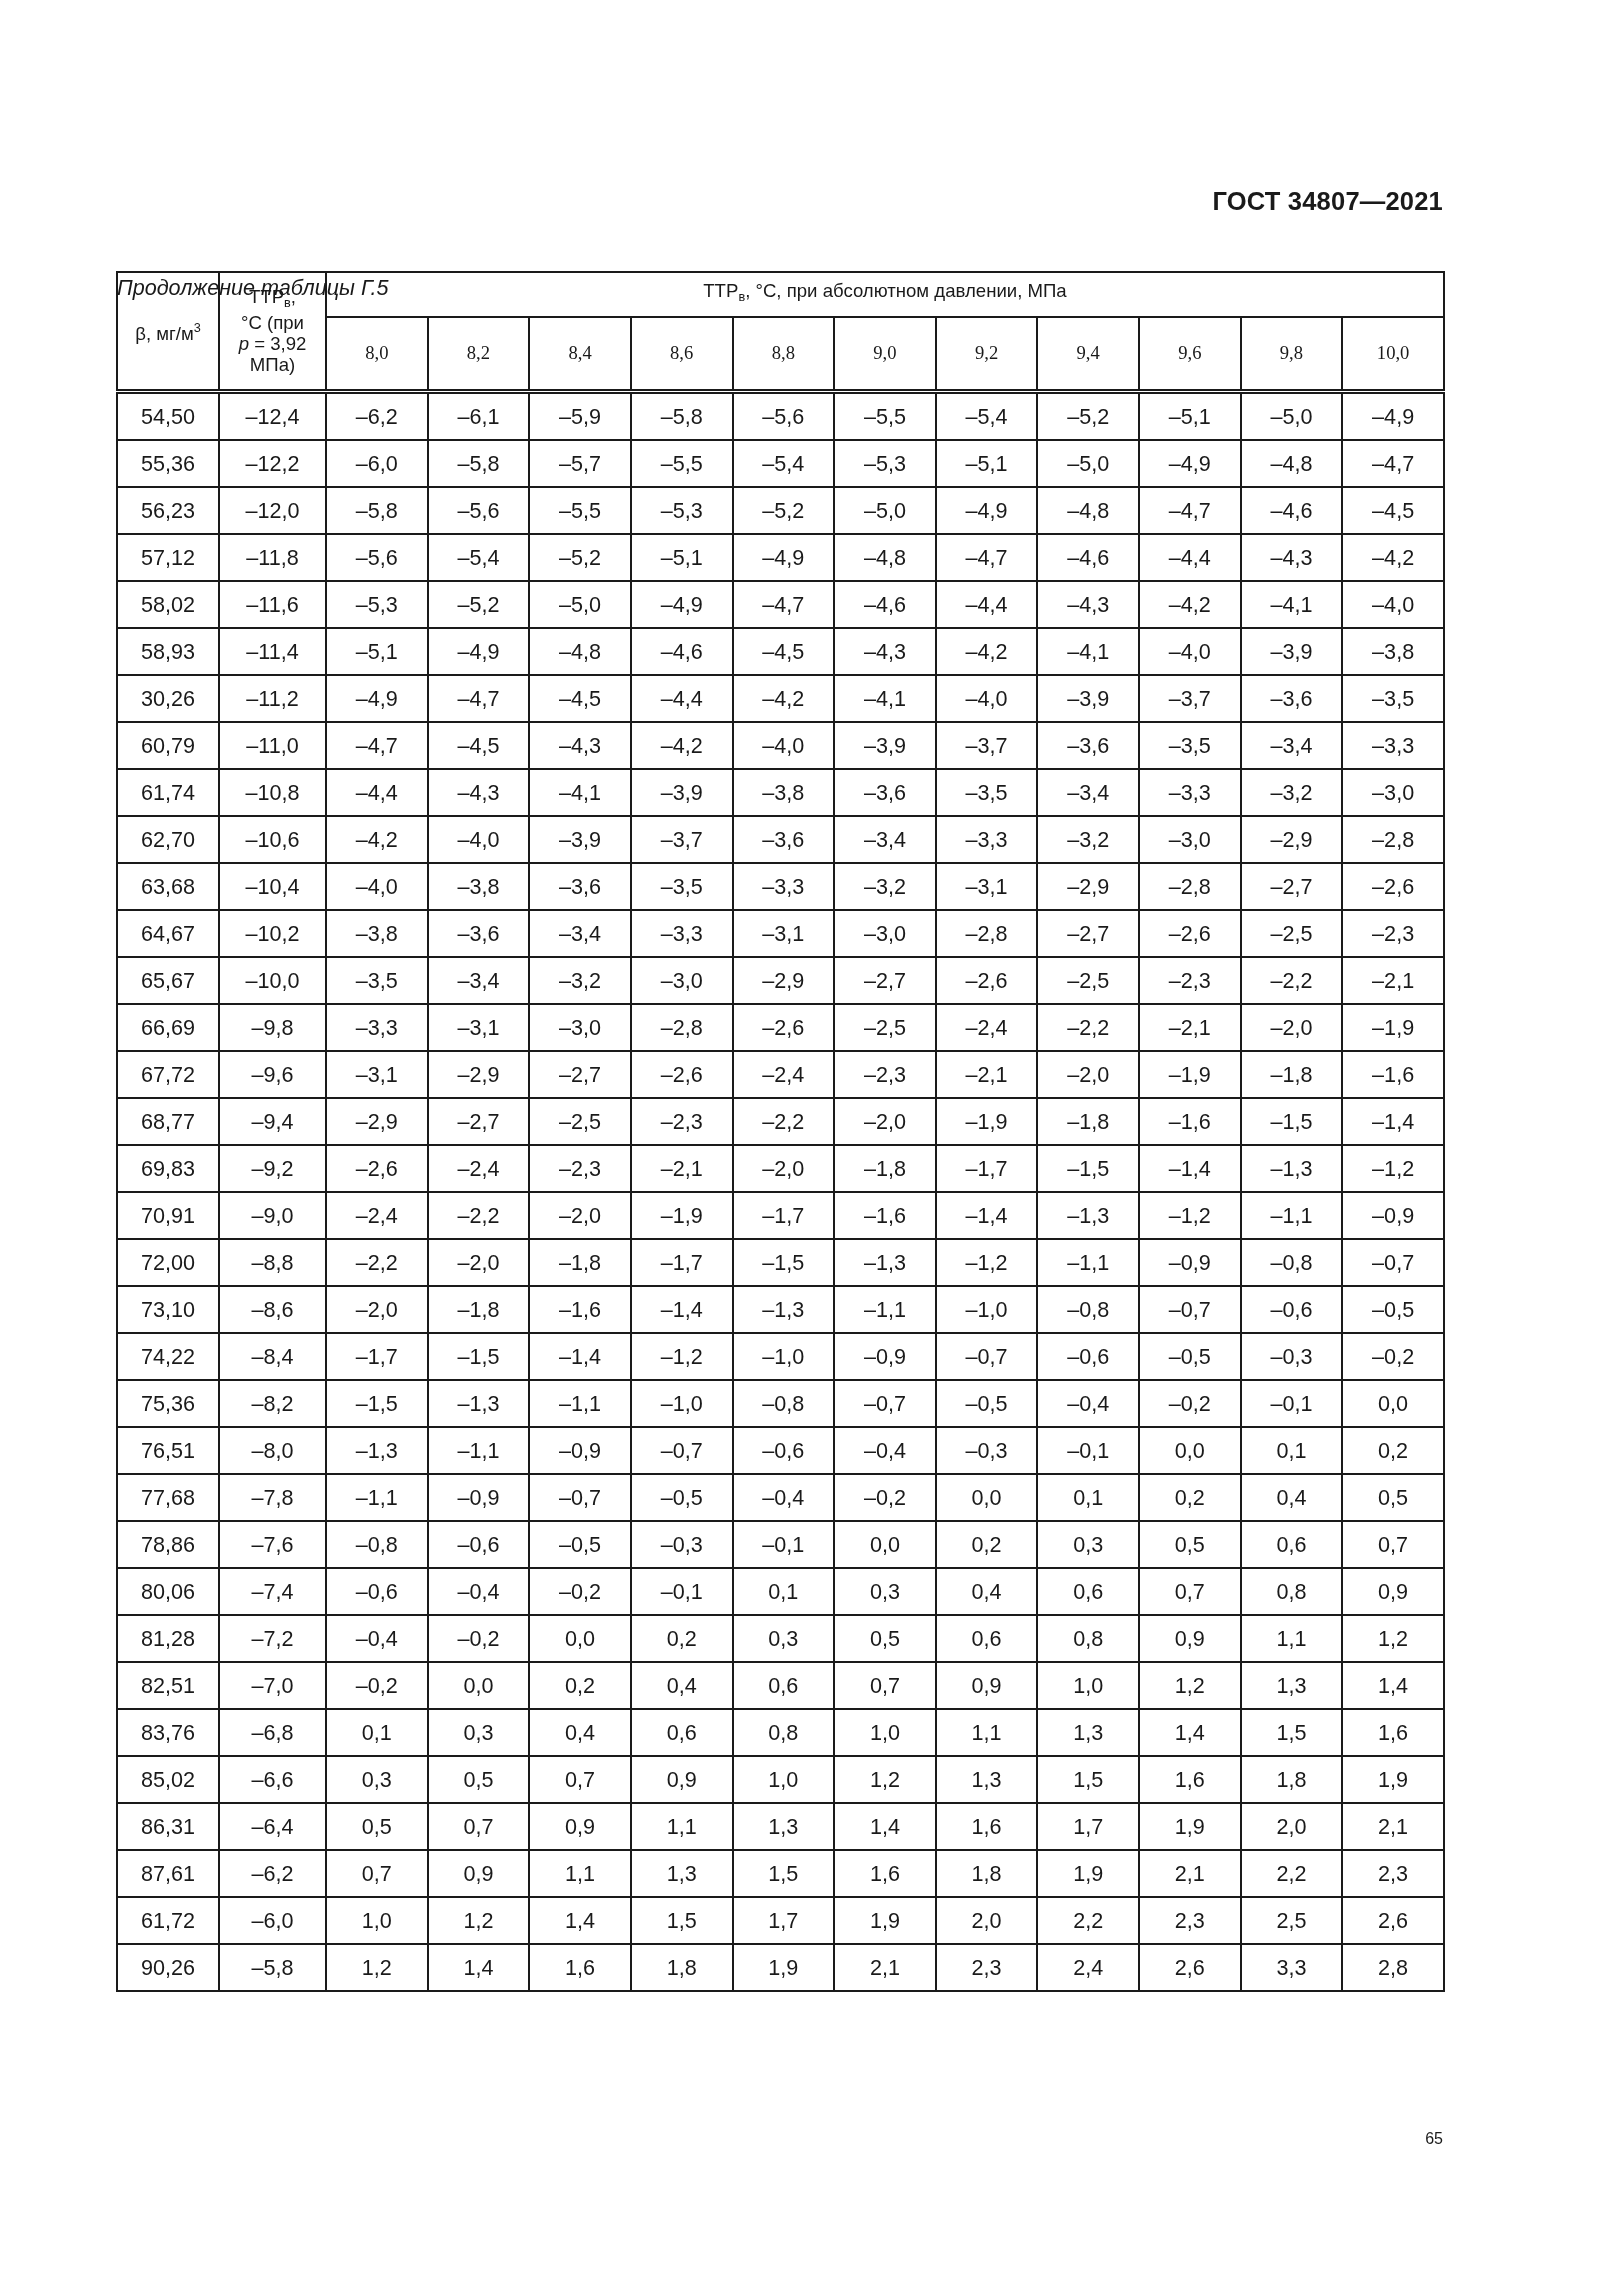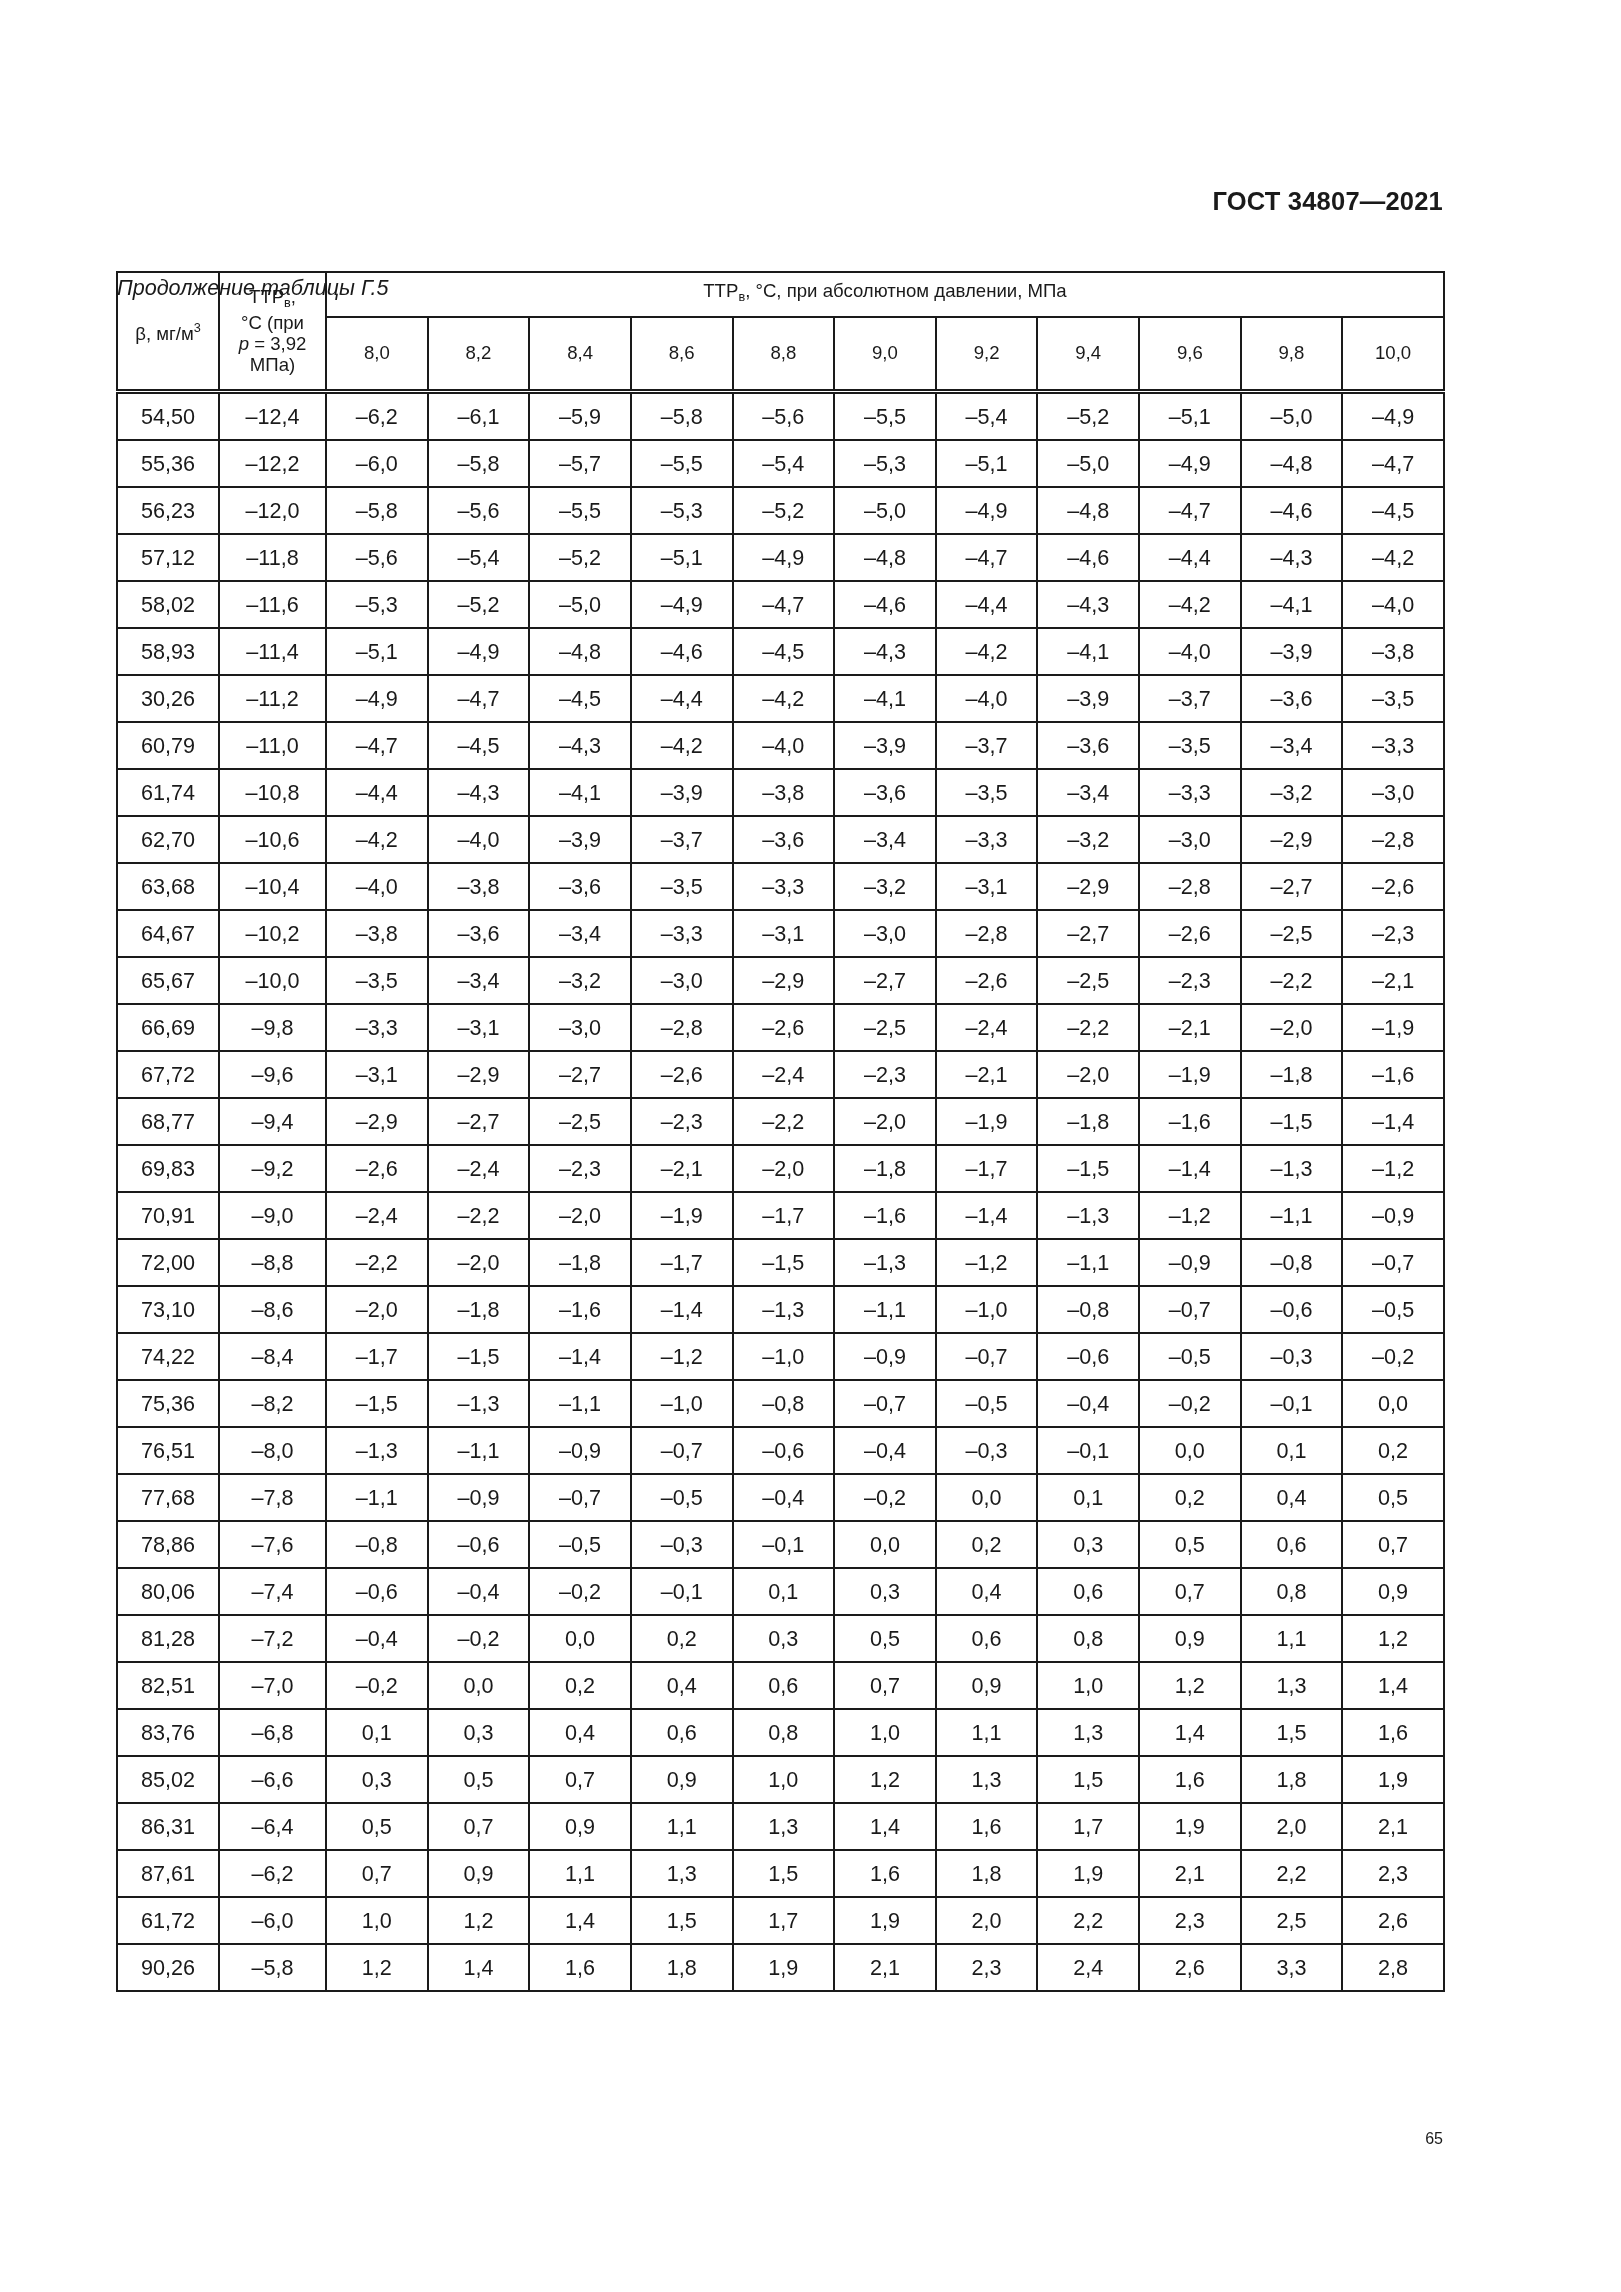--- a/index.html
+++ b/index.html
@@ -3,21 +3,21 @@
 <meta charset="utf-8">
 <style>
   html, body { margin: 0; padding: 0; background: #ffffff; }
   body { width: 1621px; height: 2293px; position: relative; font-family: "Liberation Sans", sans-serif; color: #1a1a1a; }
   .doc-code { position: absolute; right: 178px; top: 147px; font-weight: bold; font-size: 25.5px; letter-spacing: 0.2px; margin-top: 40px; }
   .caption { position: absolute; left: 117px; top: 227px; font-style: italic; font-size: 21.6px; margin-top: 48px; }
   table.gt { position: absolute; left: 116px; top: 271px; width: 1329px; border-collapse: collapse; table-layout: fixed; border: 2.9px solid #1a1a1a; }
   table.gt td, table.gt th { border: 2px solid #1a1a1a; text-align: center; font-weight: normal; padding: 0; font-size: 21.6px; }
   table.gt thead th { font-size: 18.6px; line-height: 20.6px; }
   table.gt thead tr.r1 th.span-head { height: 43px; }
-  table.gt thead tr.r2 th { height: 71px; }
+  table.gt thead tr.r2 th { height: 71px; font-family: Liberation Serif, serif; }
   table.gt thead tr:last-child th, table.gt thead th.rowspan { border-bottom: 5.9px double #1a1a1a; }
   table.gt tbody td { height: 45px; }
   sub { font-size: 12.7px; vertical-align: -3.9px; }
   sup { font-size: 12.7px; vertical-align: 7.8px; }
   .page-num { position: absolute; right: 178px; top: 2130px; font-size: 16px; }
 </style>
 </head>
 <body>
 
 <div class="doc-code">ГОСТ 34807—2021</div>

